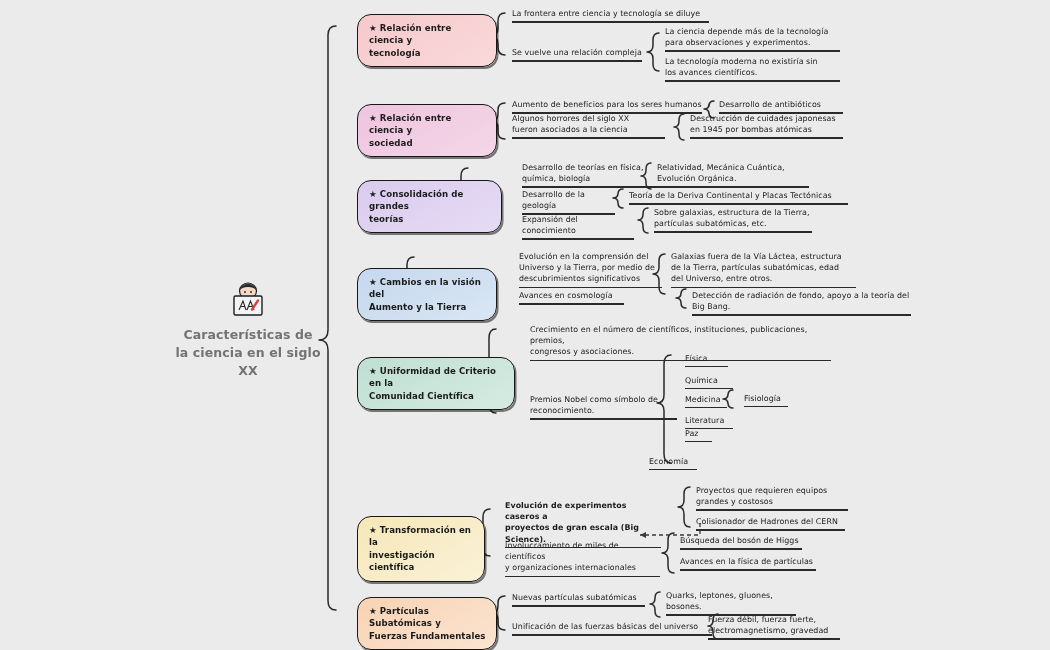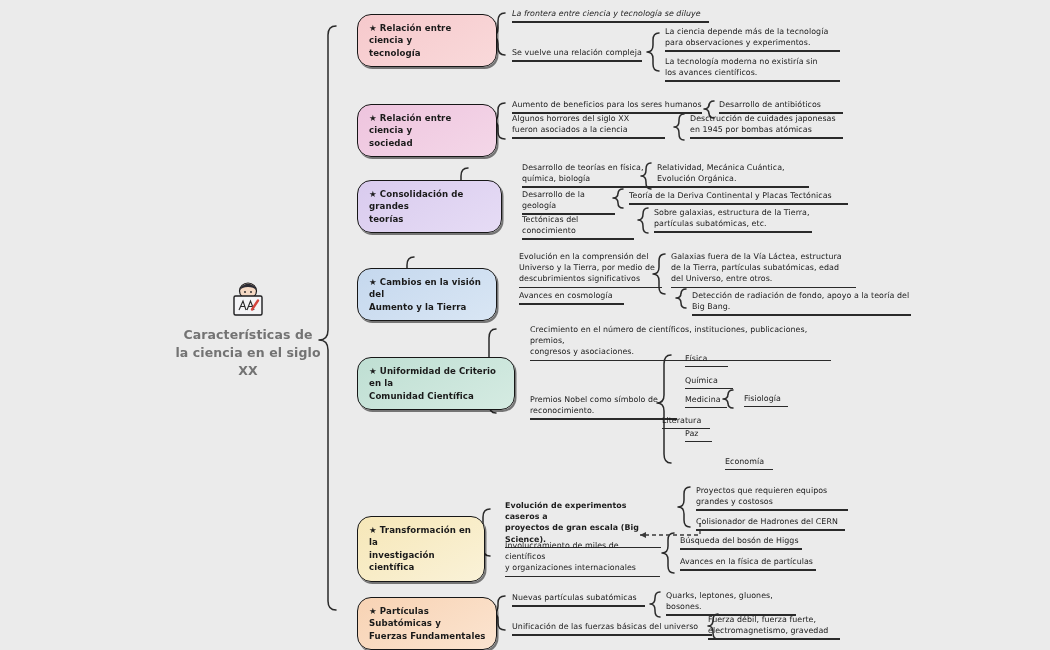--- a/index.html
+++ b/index.html
@@ -130,21 +130,21 @@
     <div class="title">
       <span>Características de</span><br>
       <span>la ciencia en el siglo</span><br>
       <span>XX</span>
     </div>
   </div>
 
   <div class="pill" style="left:357px; top:14px; width:140px; background:linear-gradient(150deg,#f6c9cc,#f9d9da);">
     <span>★ Relación entre ciencia y</span><br><span>tecnología</span>
   </div>
-  <div class="leaf" style="left:512px; top:8px; width:197px;font-style:italic;">
+  <div class="leaf" style="left:512px; top:8px; width:197px;">
     <span>La frontera entre ciencia y tecnología se diluye</span><span class="rule"></span>
   </div>
   <div class="leaf" style="left:512px; top:47px; width:130px;">
     <span>Se vuelve una relación compleja</span><span class="rule"></span>
   </div>
   <div class="leaf" style="left:665px; top:26px; width:175px;">
     <span>La ciencia depende más de la tecnología</span><br><span>para observaciones y experimentos.</span><span class="rule"></span>
   </div>
   <div class="leaf" style="left:665px; top:56px; width:175px;">
     <span>La tecnología moderna no existiría sin</span><br><span>los avances científicos.</span><span class="rule"></span>
@@ -175,21 +175,21 @@
   <div class="leaf" style="left:657px; top:162px; width:152px;">
     <span>Relatividad, Mecánica Cuántica,</span><br><span>Evolución Orgánica.</span><span class="rule"></span>
   </div>
   <div class="leaf" style="left:522px; top:189px; width:93px;">
     <span>Desarrollo de la geología</span><span class="rule"></span>
   </div>
   <div class="leaf" style="left:629px; top:190px; width:219px;">
     <span>Teoría de la Deriva Continental y Placas Tectónicas</span><span class="rule"></span>
   </div>
   <div class="leaf" style="left:522px; top:214px; width:112px;">
-    <span>Tectónicas del conocimiento</span><span class="rule"></span>
+    <span>Expansión del conocimiento</span><span class="rule"></span>
   </div>
   <div class="leaf" style="left:654px; top:207px; width:158px;">
     <span>Sobre galaxias, estructura de la Tierra,</span><br><span>partículas subatómicas, etc.</span><span class="rule"></span>
   </div>
 
   <div class="pill" style="left:357px; top:268px; width:140px; background:linear-gradient(150deg,#c5d8ee,#d9e6f4);">
     <span>★ Cambios en la visión del</span><br><span>Aumento y la Tierra</span>
   </div>
   <div class="leaf" style="left:519px; top:251px; width:143px;">
     <span>Evolución en la comprensión del</span><br><span>Universo y la Tierra, por medio de</span><br><span>descubrimientos significativos</span><span class="rule"></span>
@@ -218,27 +218,27 @@
   </div>
   <div class="leaf" style="left:685px; top:375px; width:48px;">
     <span>Química</span><span class="rule thin"></span>
   </div>
   <div class="leaf" style="left:685px; top:394px; width:42px;">
     <span>Medicina</span><span class="rule thin"></span>
   </div>
   <div class="leaf" style="left:744px; top:393px; width:44px;">
     <span>Fisiología</span><span class="rule thin"></span>
   </div>
-  <div class="leaf" style="left:662px; top:415px; width:48px;">
+  <div class="leaf" style="left:685px; top:415px; width:48px;">
     <span>Literatura</span><span class="rule thin"></span>
   </div>
   <div class="leaf" style="left:685px; top:428px; width:27px;">
     <span>Paz</span><span class="rule thin"></span>
   </div>
-  <div class="leaf" style="left:725px; top:456px; width:48px;">
+  <div class="leaf" style="left:649px; top:456px; width:48px;">
     <span>Economía</span><span class="rule thin"></span>
   </div>
 
   <div class="pill" style="left:357px; top:516px; width:128px; background:linear-gradient(150deg,#f6e7b8,#faf2d8);">
     <span>★ Transformación en la</span><br><span>investigación científica</span>
   </div>
   <div class="leaf" style="left:505px; top:500px; width:156px;font-weight:bold;">
     <span>Evolución de experimentos caseros a</span><br><span>proyectos de gran escala (Big Science).</span><span class="rule"></span>
   </div>
   <div class="leaf" style="left:696px; top:485px; width:152px;">

